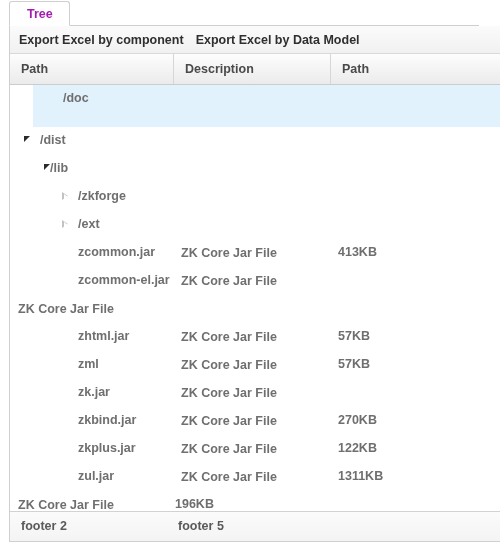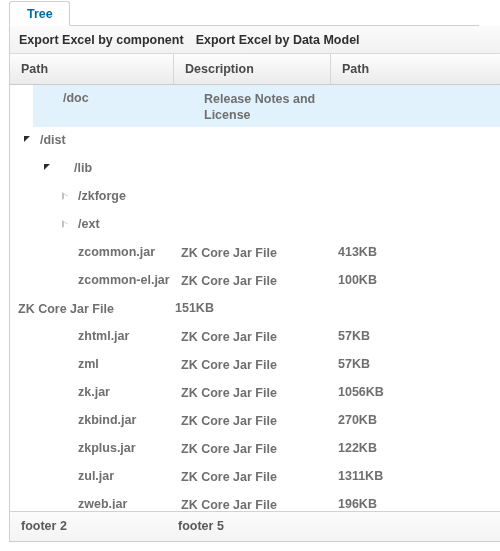--- a/index.html
+++ b/index.html
@@ -36,21 +36,21 @@
   }
   .tab {
     position: absolute;
     left: 0px;
     top: 1px;
     height: 25px;
     padding: 0 16px 0 17px;
     line-height: 25px;
     font-size: 12.5px;
     font-weight: bold;
-    color: #0369a1;
+    color: #a21caf;
     background: #ffffff;
     border: 1px solid #cfcfcf;
     border-bottom: 1px solid #ffffff;
     border-top-left-radius: 3px;
     border-top-right-radius: 3px;
     box-sizing: border-box;
     white-space: nowrap;
     cursor: pointer;
   }
 
@@ -153,21 +153,21 @@
   .cell.size {
     width: 148px; flex: 0 0 148px;
     padding-left: 8px;
   }
 
   .pwrap { position: relative; display: block; height: 16px; }
   .plabel { position: absolute; top: 0; white-space: nowrap; }
 
   
   .lv1 .plabel { left: 30px; }
-  .lv2 .plabel { left: 64px; text-align: right; }
+  .lv2 .plabel { left: 40px; text-align: right; }
   .lv3 .plabel { left: 68px; }
 
   
   .arrow {
     position: absolute;
     top: 3px;
     width: 0; height: 0;
   }
   .arrow.open {
     border-left: 6px solid #2b2b2b;
@@ -263,21 +263,20 @@
         </div>
       </div>
 
       <div class="gbody" id="tree-body">
           <div class="row sel tall">
             <div class="cell path lv1">
               <div class="pwrap">
                 <span class="plabel">/doc</span>
               </div>
             </div>
-            <div class="cell desc">Release Notes and License</div>
             <div class="cell size"></div>
           </div>
           <div class="row">
             <div class="cell path lv1">
               <div class="pwrap">
                 <span class="arrow open lvA"></span>
                 <span class="plabel">/dist</span>
               </div>
             </div>
             <div class="cell desc"></div>
@@ -322,25 +321,23 @@
             <div class="cell desc">ZK Core Jar File</div>
             <div class="cell size">413KB</div>
           </div>
           <div class="row">
             <div class="cell path lv3">
               <div class="pwrap">
                 <span class="plabel">zcommon-el.jar</span>
               </div>
             </div>
             <div class="cell desc">ZK Core Jar File</div>
-            <div class="cell size">100KB</div>
-          </div>
-          <div class="row">
-            <div class="cell desc">ZK Core Jar File</div>
-            <div class="cell size">151KB</div>
+          </div>
+          <div class="row">
+            <div class="cell desc">ZK Core Jar File</div>
           </div>
           <div class="row">
             <div class="cell path lv3">
               <div class="pwrap">
                 <span class="plabel">zhtml.jar</span>
               </div>
             </div>
             <div class="cell desc">ZK Core Jar File</div>
             <div class="cell size">57KB</div>
           </div>
@@ -353,21 +350,20 @@
             <div class="cell desc">ZK Core Jar File</div>
             <div class="cell size">57KB</div>
           </div>
           <div class="row">
             <div class="cell path lv3">
               <div class="pwrap">
                 <span class="plabel">zk.jar</span>
               </div>
             </div>
             <div class="cell desc">ZK Core Jar File</div>
-            <div class="cell size">1056KB</div>
           </div>
           <div class="row">
             <div class="cell path lv3">
               <div class="pwrap">
                 <span class="plabel">zkbind.jar</span>
               </div>
             </div>
             <div class="cell desc">ZK Core Jar File</div>
             <div class="cell size">270KB</div>
           </div>
@@ -383,25 +379,20 @@
           <div class="row">
             <div class="cell path lv3">
               <div class="pwrap">
                 <span class="plabel">zul.jar</span>
               </div>
             </div>
             <div class="cell desc">ZK Core Jar File</div>
             <div class="cell size">1311KB</div>
           </div>
           <div class="row">
-            <div class="cell path lv3">
-              <div class="pwrap">
-                <span class="plabel">zweb.jar</span>
-              </div>
-            </div>
             <div class="cell desc">ZK Core Jar File</div>
             <div class="cell size">196KB</div>
           </div>
         </div>
 
       <div class="gfoot">
         <div class="fc col-desc">
           <span>footer 2</span>
         </div>
         <div class="fc col-size">

